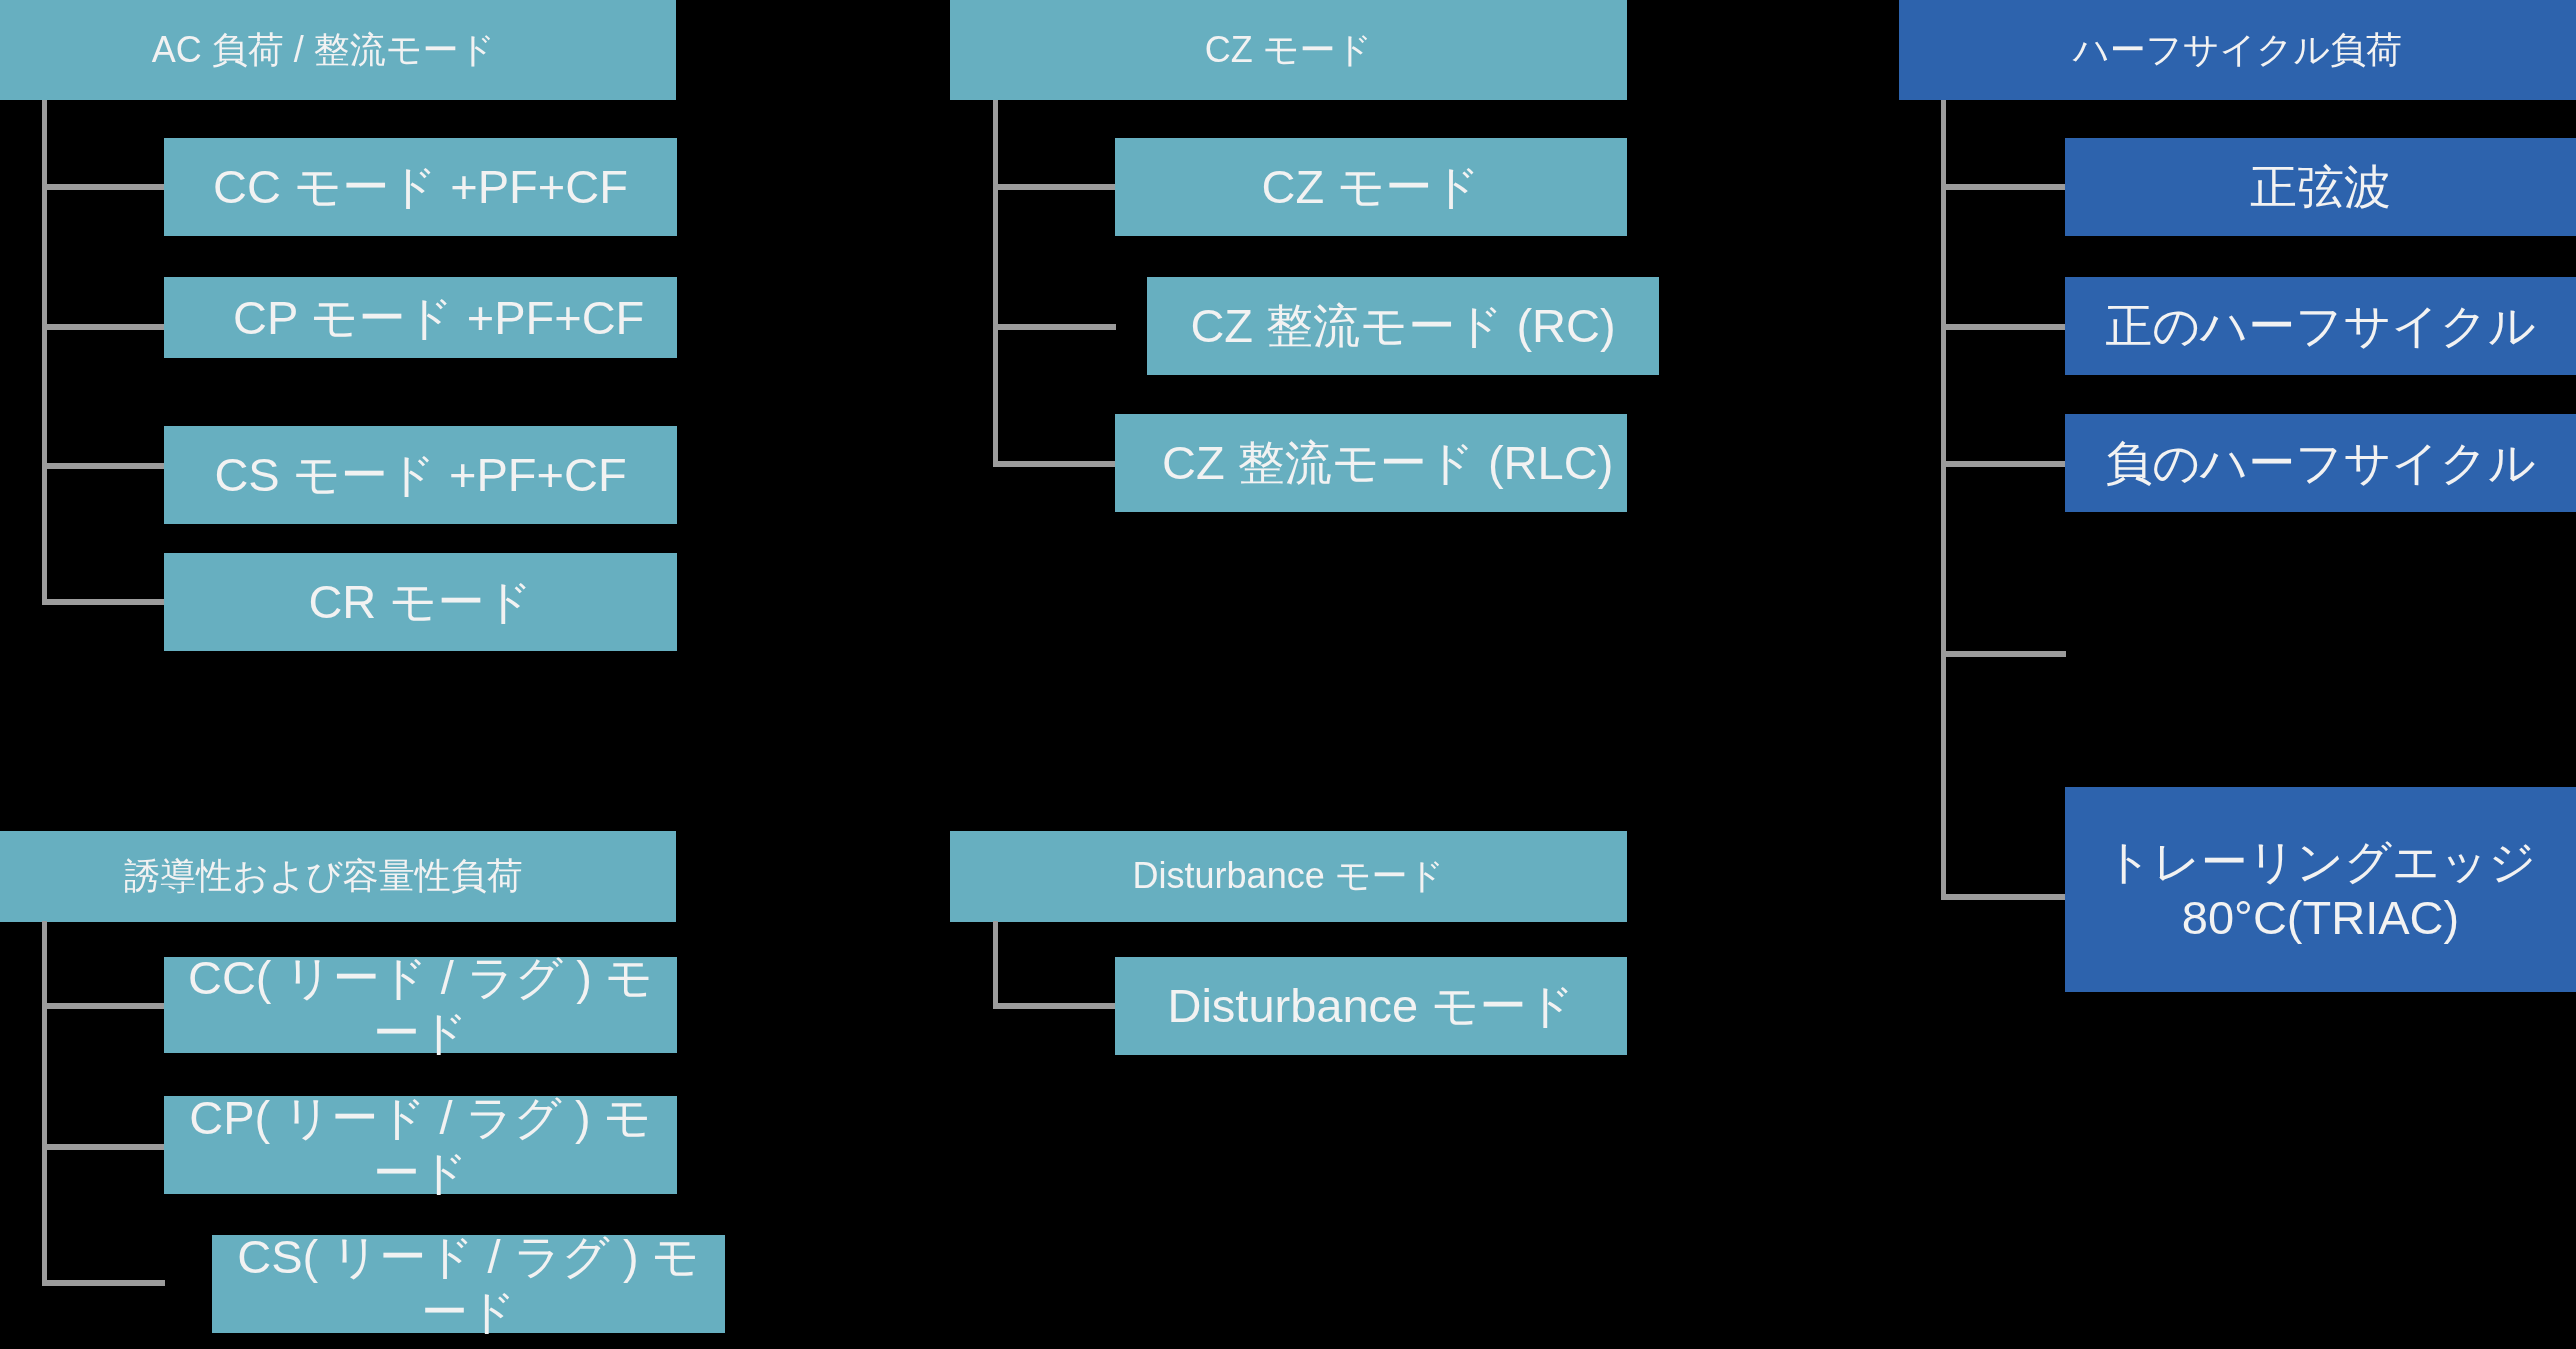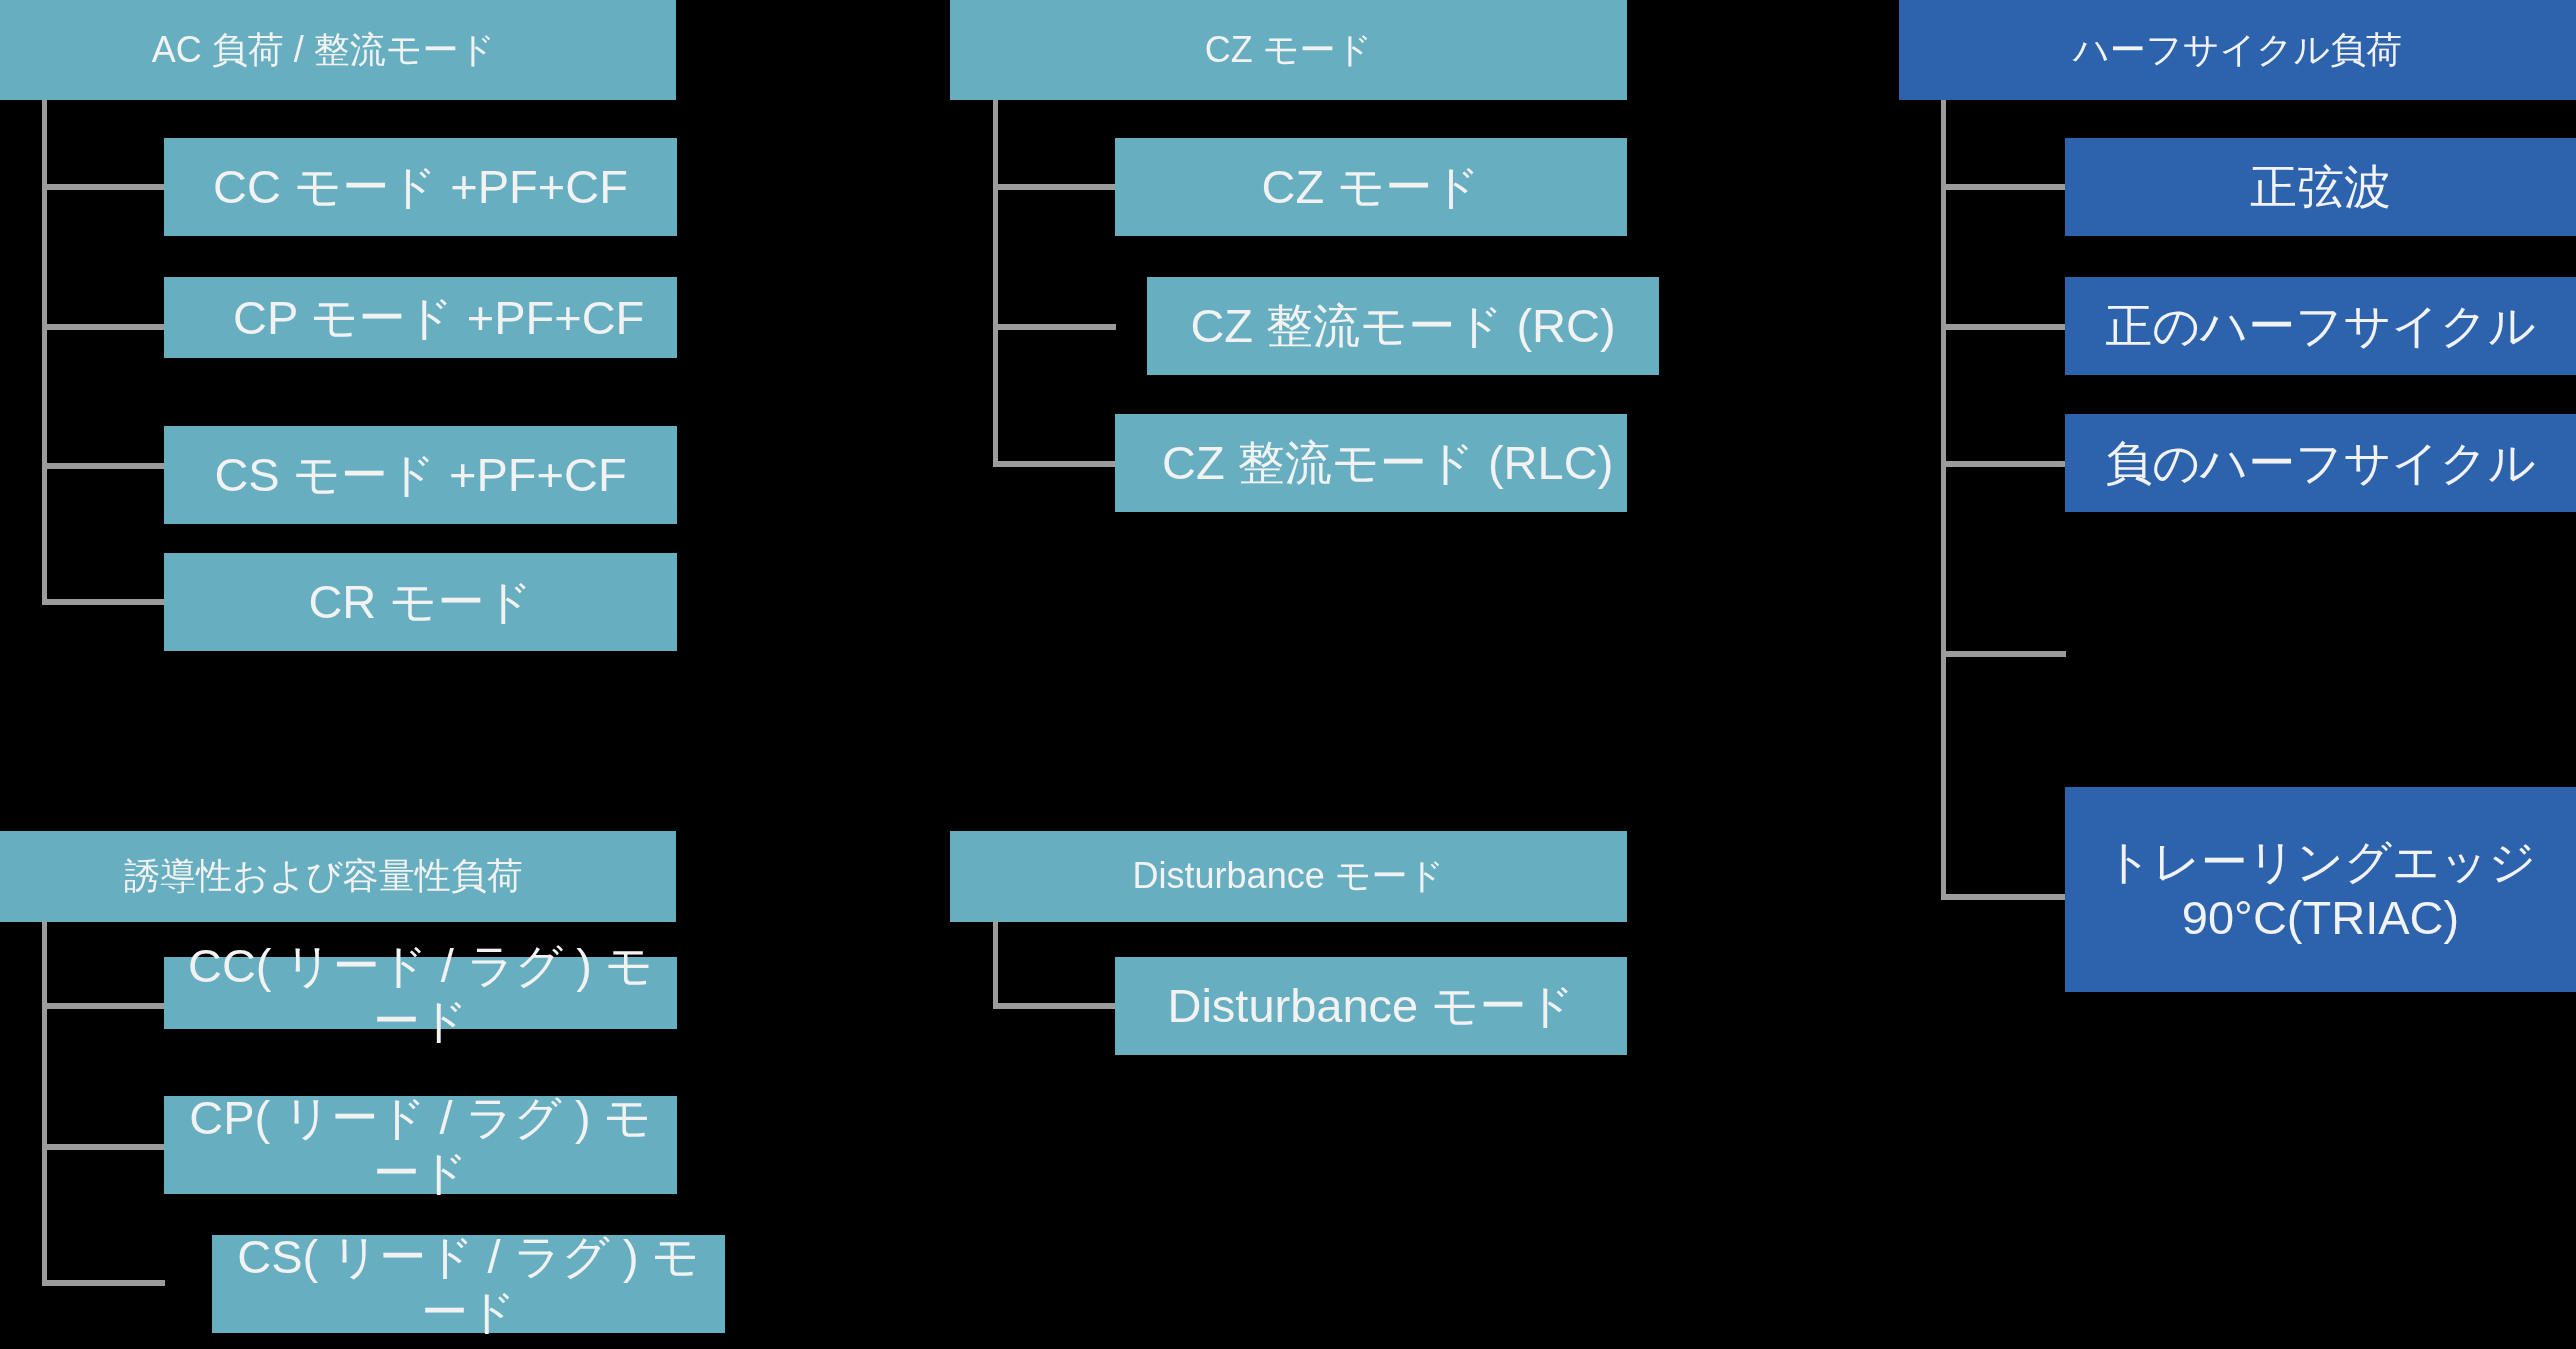--- a/index.html
+++ b/index.html
@@ -76,31 +76,31 @@
   <div class="connector h-line" style="left:1941px; top:184px; width:125px; height:5.8px;"></div>
   <div class="connector h-line" style="left:1941px; top:324px; width:125px; height:5.8px;"></div>
   <div class="connector h-line" style="left:1941px; top:461px; width:125px; height:5.8px;"></div>
   <div class="connector h-line" style="left:1941px; top:651px; width:125px; height:5.8px;"></div>
   <div class="connector h-line" style="left:1941px; top:894px; width:125px; height:5.8px;"></div>
 
   <div class="node blue child" style="left:2065px; top:138px; width:511px; height:98px;">正弦波</div>
   <div class="node blue child" style="left:2065px; top:277px; width:511px; height:98px;">正のハーフサイクル</div>
   <div class="node blue child" style="left:2065px; top:414px; width:511px; height:98px;">負のハーフサイクル</div>
   <div class="node blue child" style="left:2065px; top:787px; width:511px; height:205px;">トレーリングエッジ
-90°C(TRIAC)</div>
+80°C(TRIAC)</div>
 
   <div class="node teal root" style="left:-29px; top:831px; width:705px; height:91px;">誘導性および容量性負荷</div>
 
   <div class="connector v-line" style="left:42px; top:921px; width:4.8px; height:364px;"></div>
 
   <div class="connector h-line" style="left:42px; top:1003px; width:123px; height:5.8px;"></div>
   <div class="connector h-line" style="left:42px; top:1144px; width:123px; height:5.8px;"></div>
   <div class="connector h-line" style="left:42px; top:1280px; width:123px; height:5.8px;"></div>
 
-  <div class="node teal child" style="left:164px; top:957px; width:513px; height:72px;">CC( リード / ラグ ) モード</div>
+  <div class="node teal child" style="left:164px; top:957px; width:513px; height:96px;">CC( リード / ラグ ) モード</div>
   <div class="node teal child" style="left:164px; top:1096px; width:513px; height:98px;">CP( リード / ラグ ) モード</div>
   <div class="node teal child" style="left:164px; top:1235px; width:513px; height:98px;margin-left:48px;">CS( リード / ラグ ) モード</div>
 
   <div class="node teal root" style="left:950px; top:831px; width:677px; height:91px;">Disturbance モード</div>
 
   <div class="connector v-line" style="left:993px; top:921px; width:4.8px; height:87px;"></div>
 
   <div class="connector h-line" style="left:993px; top:1003px; width:123px; height:5.8px;"></div>
 
   <div class="node teal child" style="left:1115px; top:957px; width:512px; height:98px;">Disturbance モード</div>

